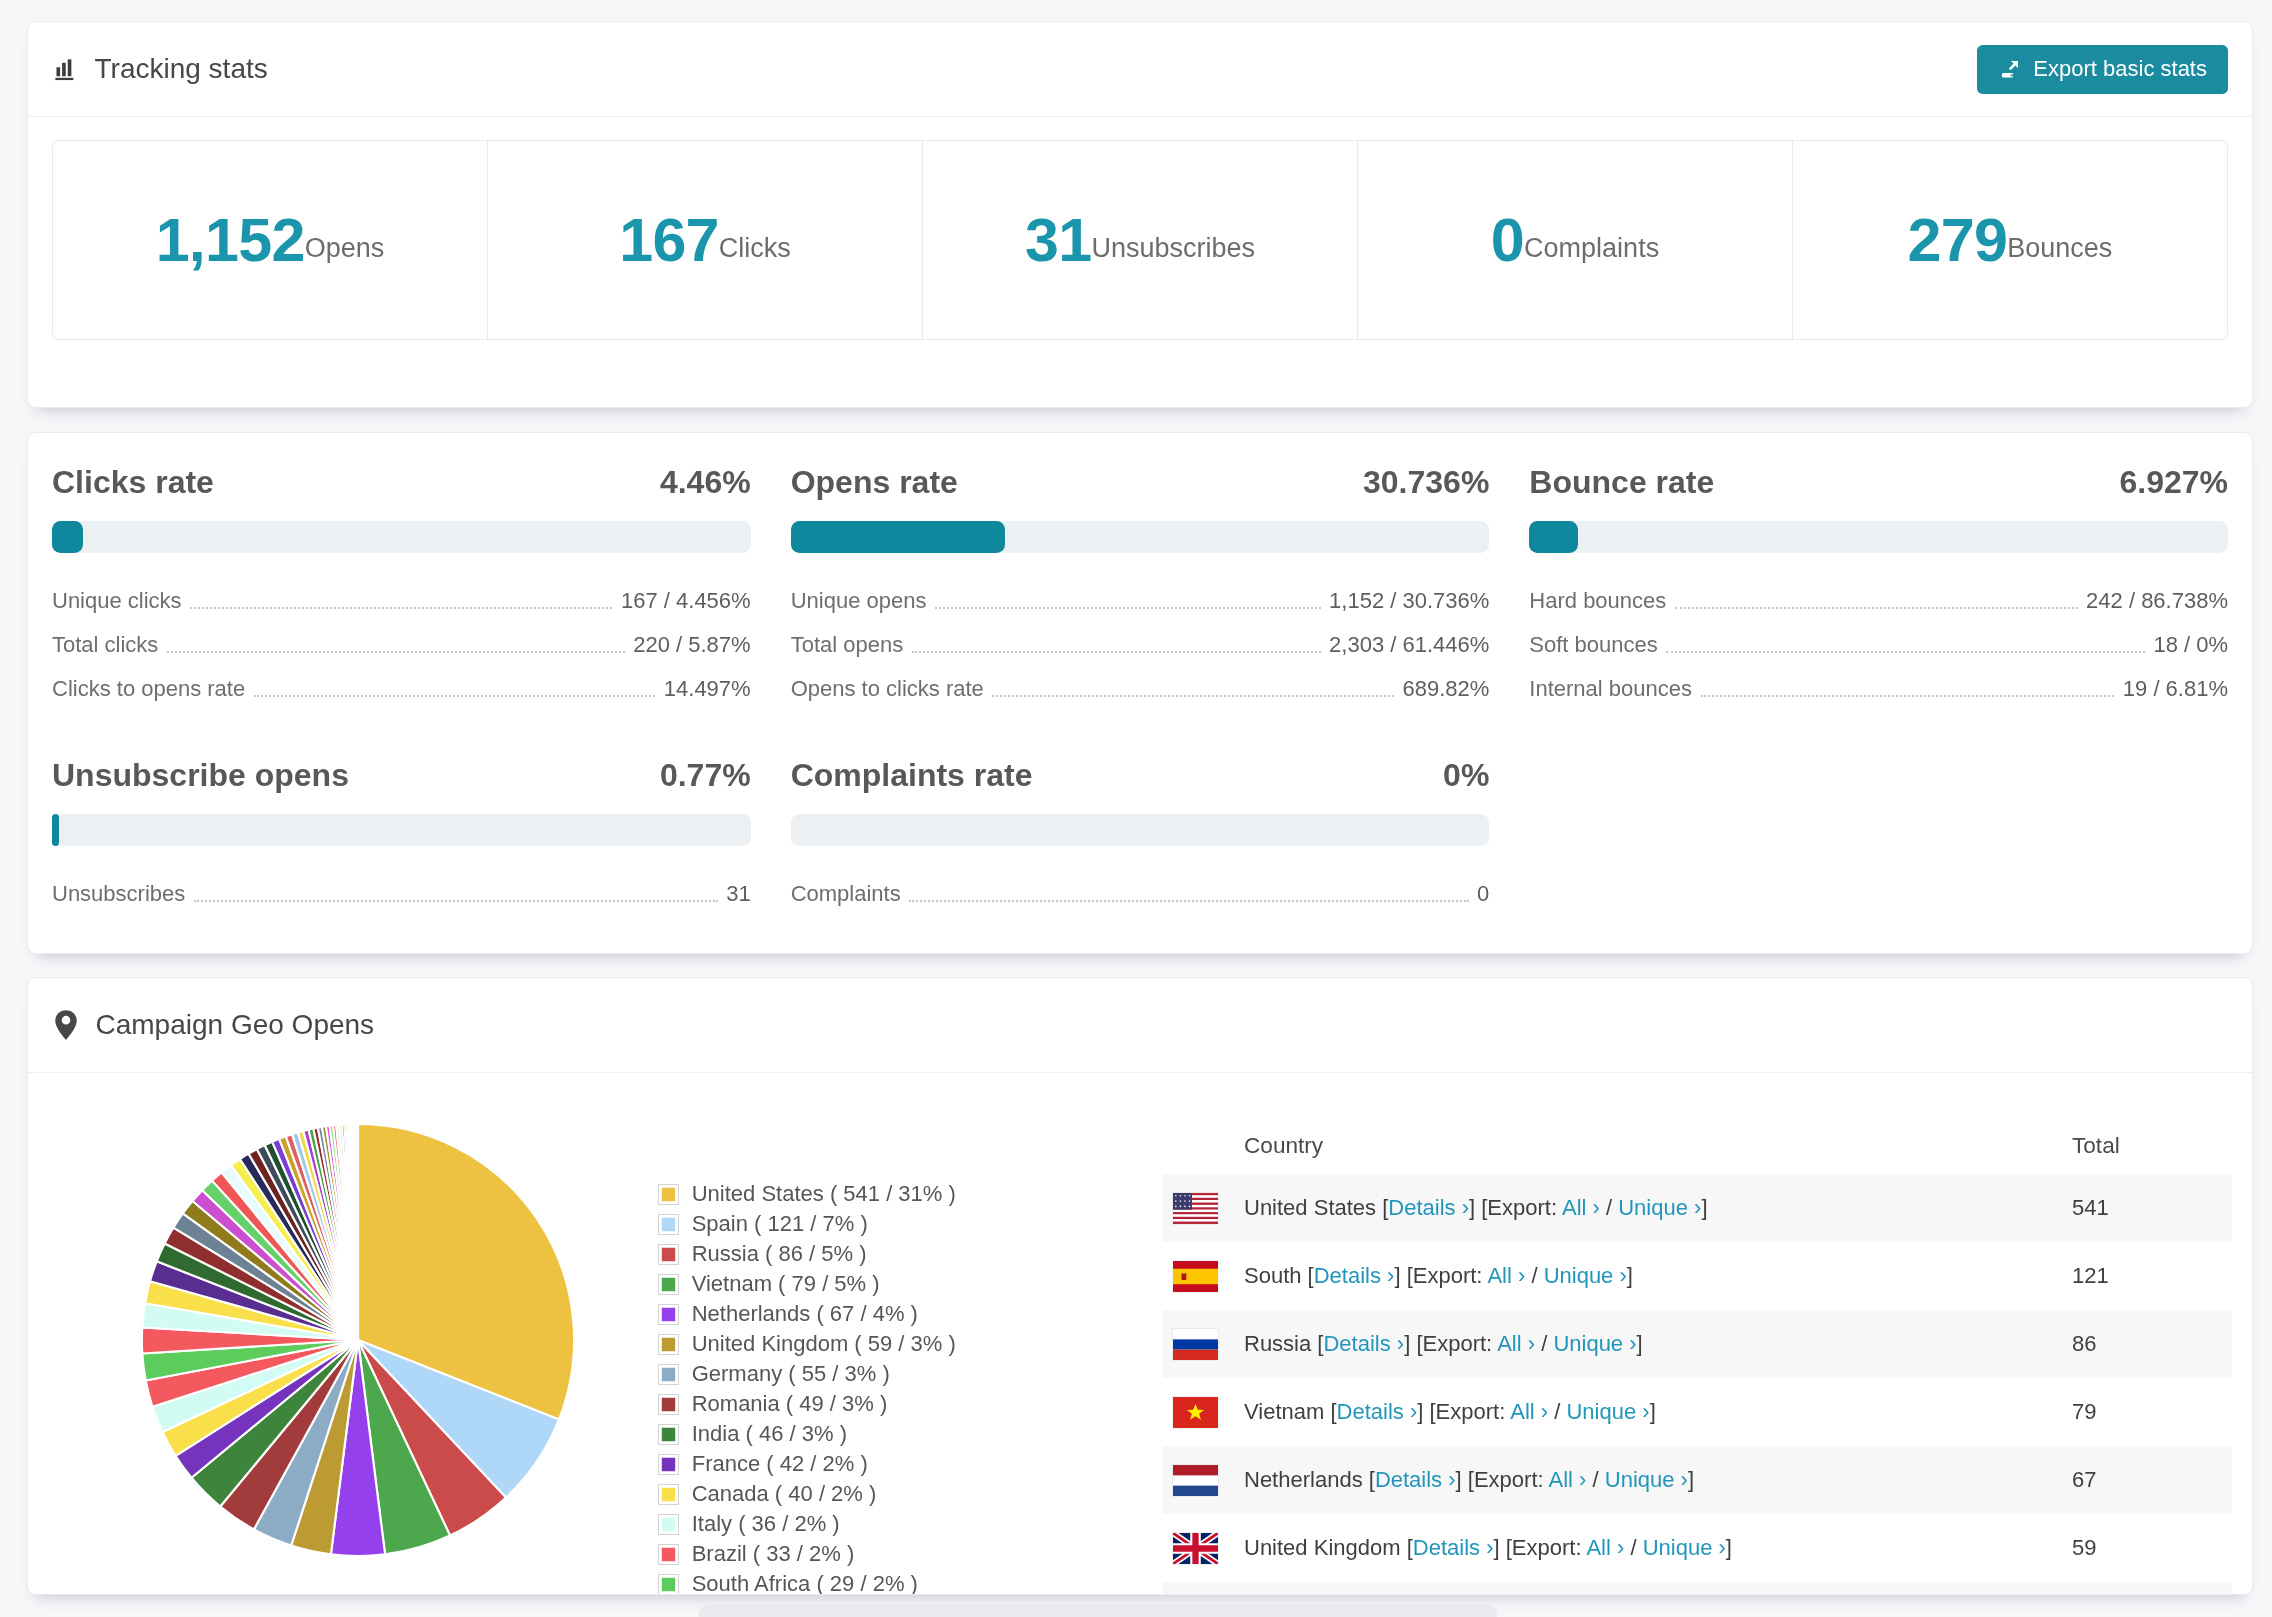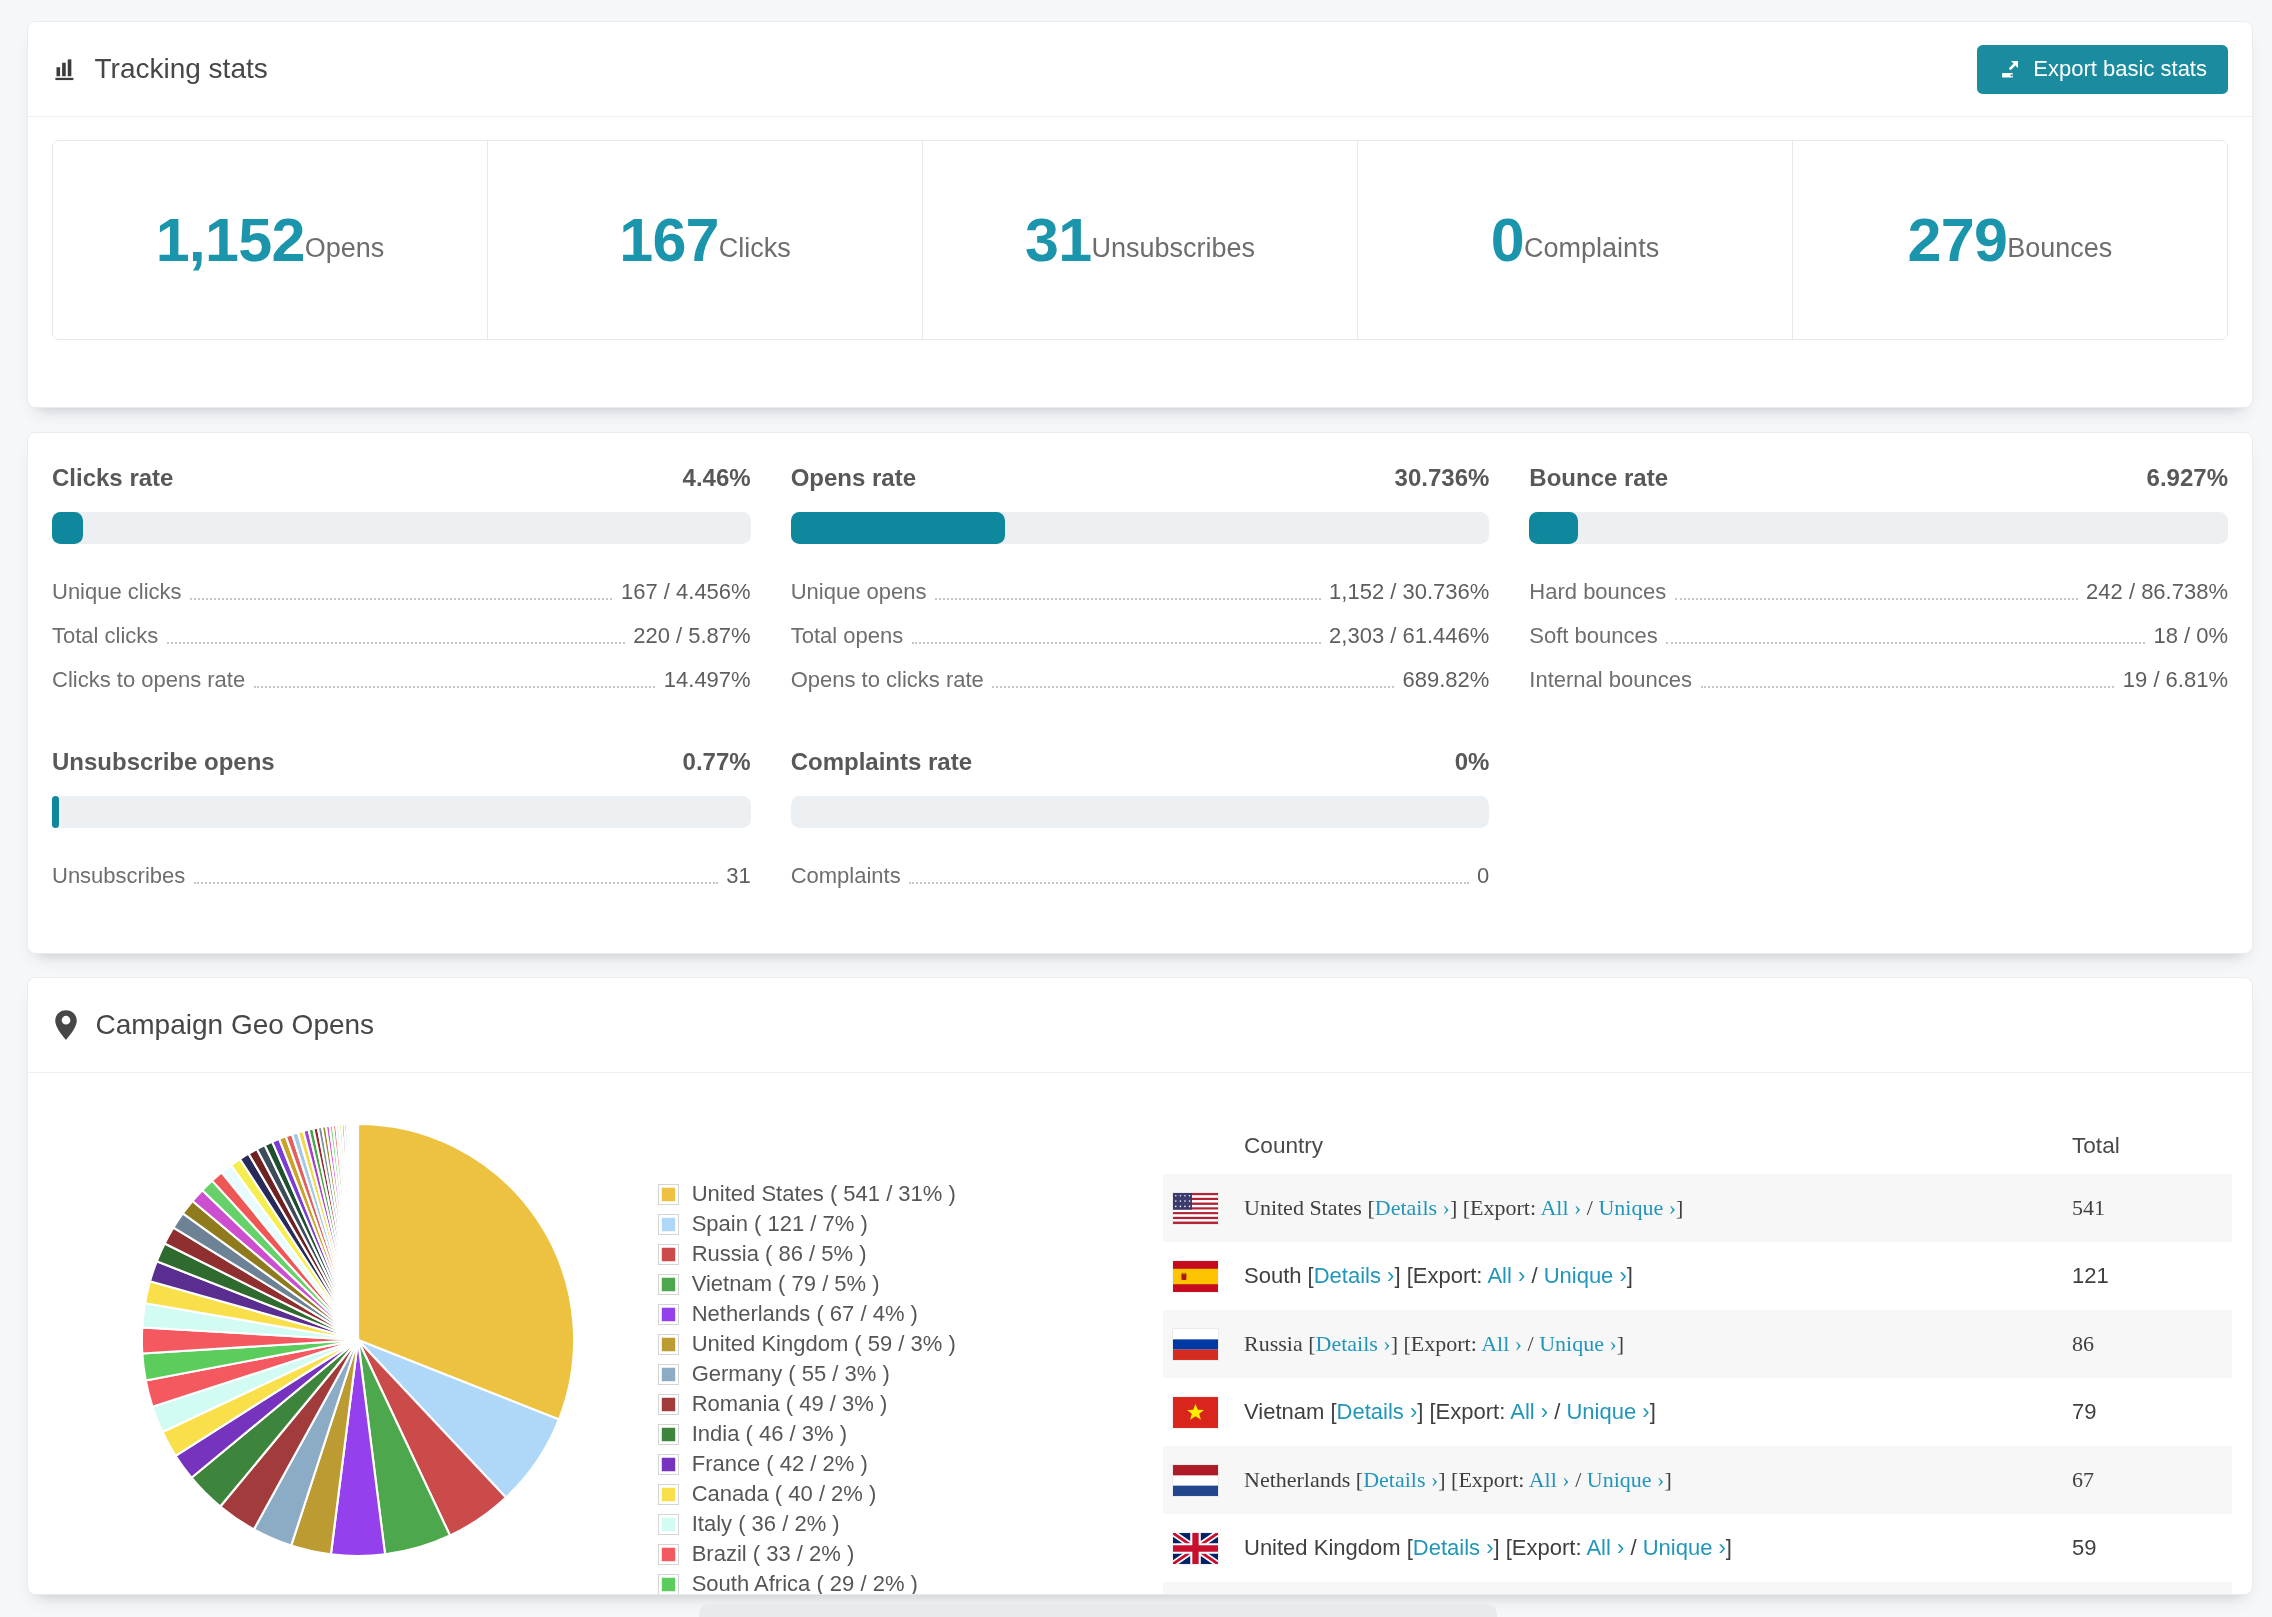--- a/index.html
+++ b/index.html
@@ -44,21 +44,21 @@
   .summary-cell:first-child { border-left:none; }
   .summary-value { font-size:61px; font-weight:700; color:#1b95ab; letter-spacing:-0.7px; }
   .summary-label { font-size:27px; color:#6d6d6d; margin-top:17px; }
 
   
   .rates-grid {
     padding:31px 24px 0 24px;
     display:grid; grid-template-columns:repeat(3,1fr); column-gap:40px; row-gap:47px;
   }
   .rate-head { display:flex; justify-content:space-between; align-items:baseline; margin-bottom:20px; }
-  .rate-title, .rate-value { font-size:24px; font-weight:700; color:#585858; }
+  .rate-title, .rate-value { font-size:32px; font-weight:700; color:#585858; }
   .rate-bar { height:32px; background:#edf0f3; border-radius:8.5px; position:relative; }
   .rate-fill { height:32px; background:#0f879c; border-radius:8.5px; }
   .rate-rows { margin-top:24px; }
   .rate-row { display:flex; align-items:flex-end; padding:10.6px 0 7.8px 0; font-size:22px; }
   .rr-label { color:#6e6e6e; white-space:nowrap; }
   .rr-leader { flex:1; border-bottom:2.1px dotted #c6c6c6; margin:0 8.5px 5px 8.5px; min-width:28px; }
   .rr-value { color:#5e5e5e; white-space:nowrap; }
 
   
   .geo-body { position:relative; height:522px; }
@@ -69,21 +69,21 @@
     width:21px; height:21px; flex:0 0 auto;
     border:1.4px solid #d4d4d4; box-shadow:inset 0 0 0 2.8px #fff; margin-right:12.7px;
   }
   .legend-label { font-size:22px; color:#565656; white-space:nowrap; }
 
   .geo-table { position:absolute; left:1135px; top:45px; width:1069px; }
   .g-head { display:flex; height:56px; align-items:center; font-size:22.6px; color:#4a4a4a; }
   .g-head .h-country { flex:1; padding-left:81px; }
   .g-head .h-total { width:160px; }
   .g-row { display:flex; align-items:center; height:68px; font-size:22px; }
-  .g-row.striped { background:#f7f7f8;font-family:Liberation Serif, serif; }
+  .g-row.striped { background:#f7f7f8; }
   .g-flag { width:81px; padding-left:10px; display:flex; align-items:center; }
   .g-flag svg { box-shadow:0 0 0 0.7px rgba(0,0,0,.08); }
   .g-country { flex:1; color:#3f3f3f; white-space:nowrap; }
   .c-dark { color:#3f3f3f; }
   .c-link { color:#2196ba; text-decoration:none; cursor:pointer; }
   .g-total { width:160px; color:#3f3f3f; }
 
   .bottom-bar {
     position:absolute; left:699px; top:1604px; width:798px; height:30px;
     background:#e9eaee; border-radius:10px;

